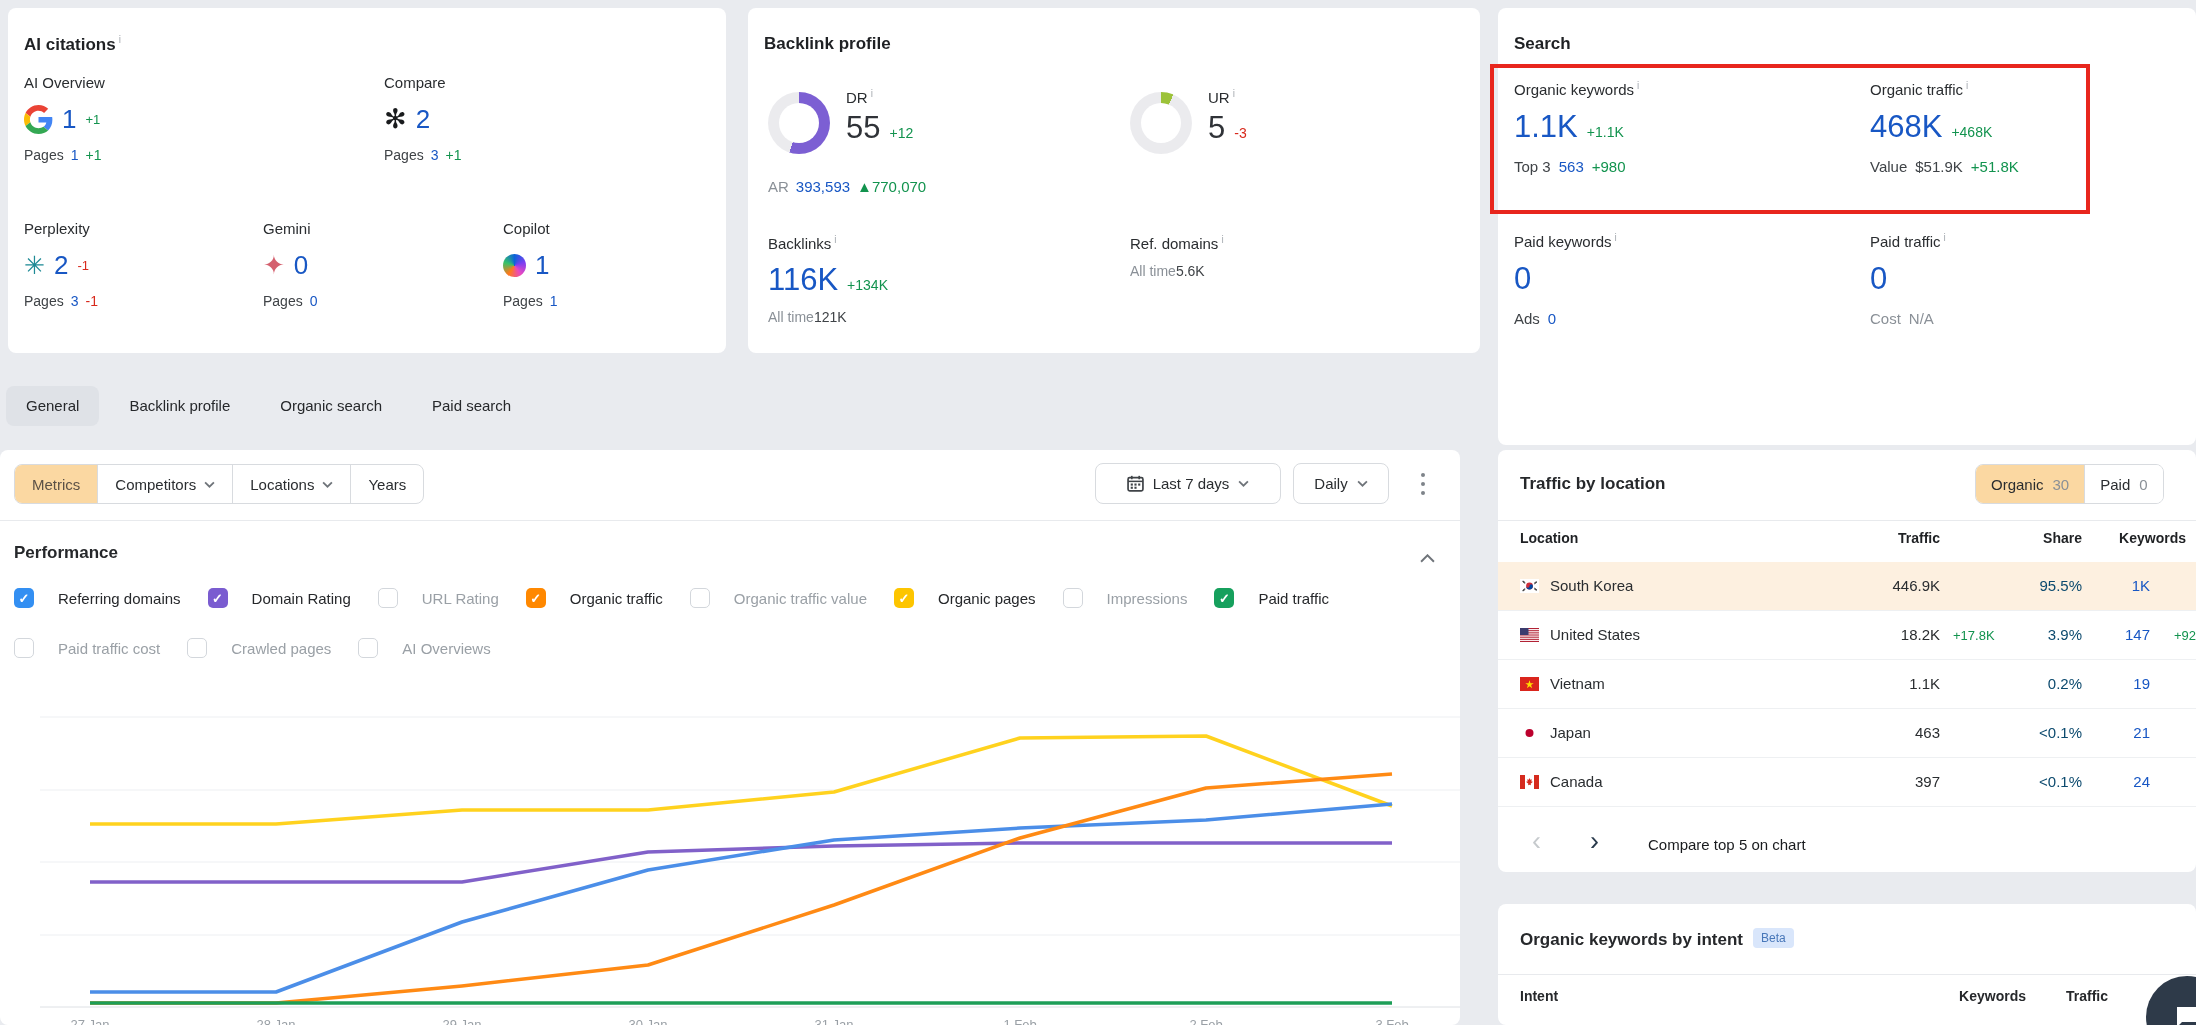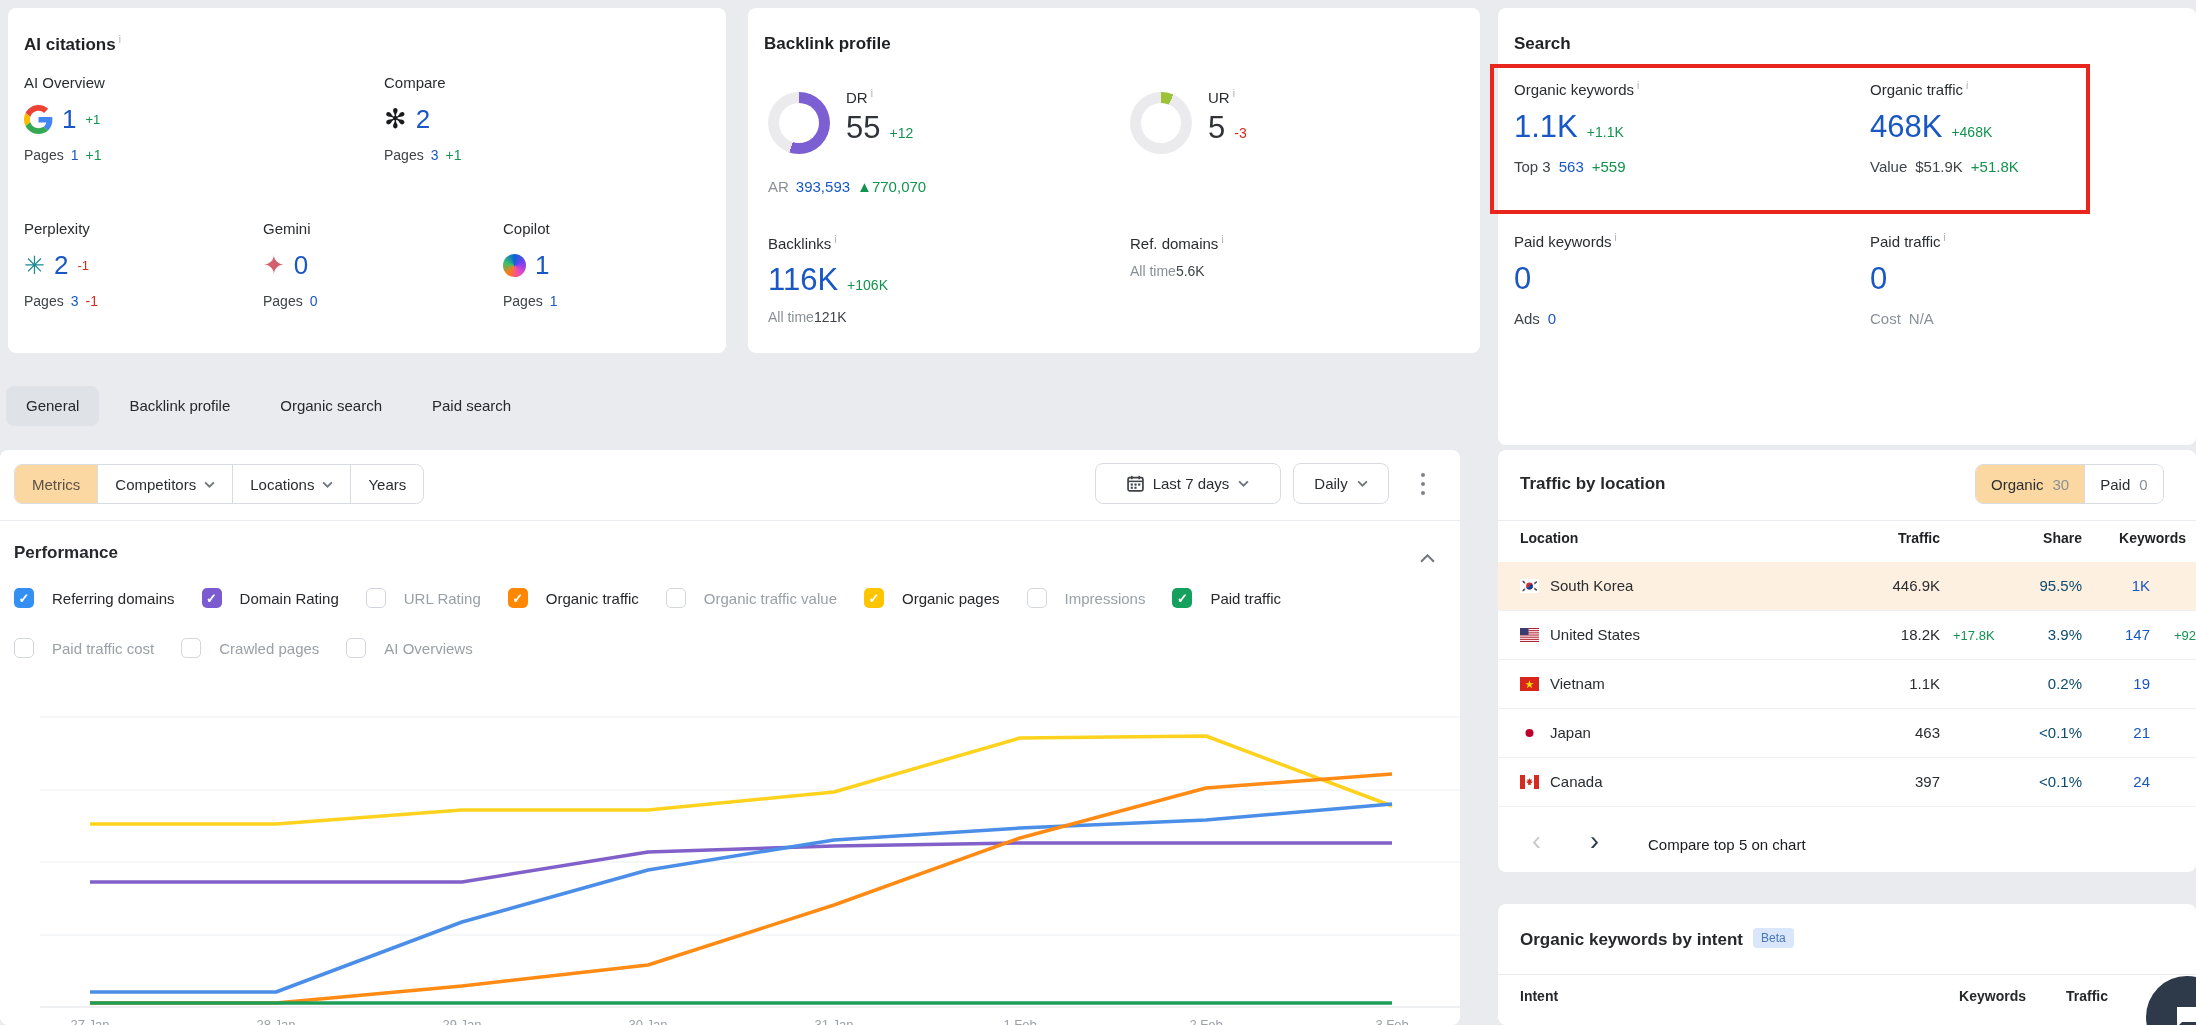--- a/index.html
+++ b/index.html
@@ -94,21 +94,21 @@
   #gran-btn { left:1293px; width:96px; }
   .kebab { position:absolute; left:1414px; top:471px; width:18px; height:26px; display:flex;
            flex-direction:column; align-items:center; justify-content:space-between; padding:2px 0; cursor:pointer; }
   .kebab i { width:4px; height:4px; border-radius:50%; background:#7e838a; }
 
   
   #perf-title { position:absolute; left:14px; top:543px; font-size:17px; font-weight:700; }
   #collapse { position:absolute; left:1420px; top:549px; cursor:pointer; }
   .cbrow { position:absolute; left:14px; display:flex; gap:27px; align-items:center; }
   #cbrow1 { top:588px; } #cbrow2 { top:638px; }
-  .cbitem { display:flex; align-items:center; gap:18px; font-size:15px; color:#26282b; cursor:pointer; }
+  .cbitem { display:flex; align-items:center; gap:24px; font-size:15px; color:#26282b; cursor:pointer; }
   .cbitem.off { color:#9aa0a6; }
   .cb { width:20px; height:20px; border-radius:5px; border:1.5px solid #d3d7dc; background:#fff; position:relative; }
   .cb.checked { border:none; }
   .cb.checked::after { content:"✓"; position:absolute; inset:0; display:flex; align-items:center;
                        justify-content:center; color:#fff; font-size:13px; font-weight:bold; }
 
   
   #chart { position:absolute; left:40px; top:630px; width:1420px; height:395px; }
 
   
@@ -247,21 +247,21 @@
       <div class="rate-valrow">
         <span class="rate-num">5</span>
         <span class="rate-delta neg">-3</span>
       </div>
     </div>
 
     <div class="bl-block" id="bl-backlinks">
       <div class="bl-label"><span>Backlinks</span><sup class="info">i</sup></div>
       <div class="bl-valrow">
         <span class="bl-num">116K</span>
-        <span class="bl-delta pos">+106K</span>
+        <span class="bl-delta pos">+134K</span>
       </div>
       <div class="bl-alltime">
           <span class="dim">All time</span>
           <span class="dark">121K</span>
         </div>
     </div>
 
     <div class="bl-block" id="bl-refdomains">
       <div class="bl-label"><span>Ref. domains</span><sup class="info">i</sup></div>
       <div class="bl-alltime">
@@ -276,21 +276,21 @@
 
     <div class="se-block" id="se-ok">
       <div class="se-label"><span>Organic keywords</span><sup class="info">i</sup></div>
       <div class="se-valrow">
         <span class="se-num">1.1K</span>
         <span class="se-delta pos">+1.1K</span>
       </div>
       <div class="se-subrow">
         <span class="dark">Top 3</span>
         <span class="blue">563</span>
-        <span class="pos">+559</span>
+        <span class="pos">+980</span>
       </div>
     </div>
 
     <div class="se-block" id="se-ot">
       <div class="se-label"><span>Organic traffic</span><sup class="info">i</sup></div>
       <div class="se-valrow">
         <span class="se-num">468K</span>
         <span class="se-delta pos">+468K</span>
       </div>
       <div class="se-subrow">

